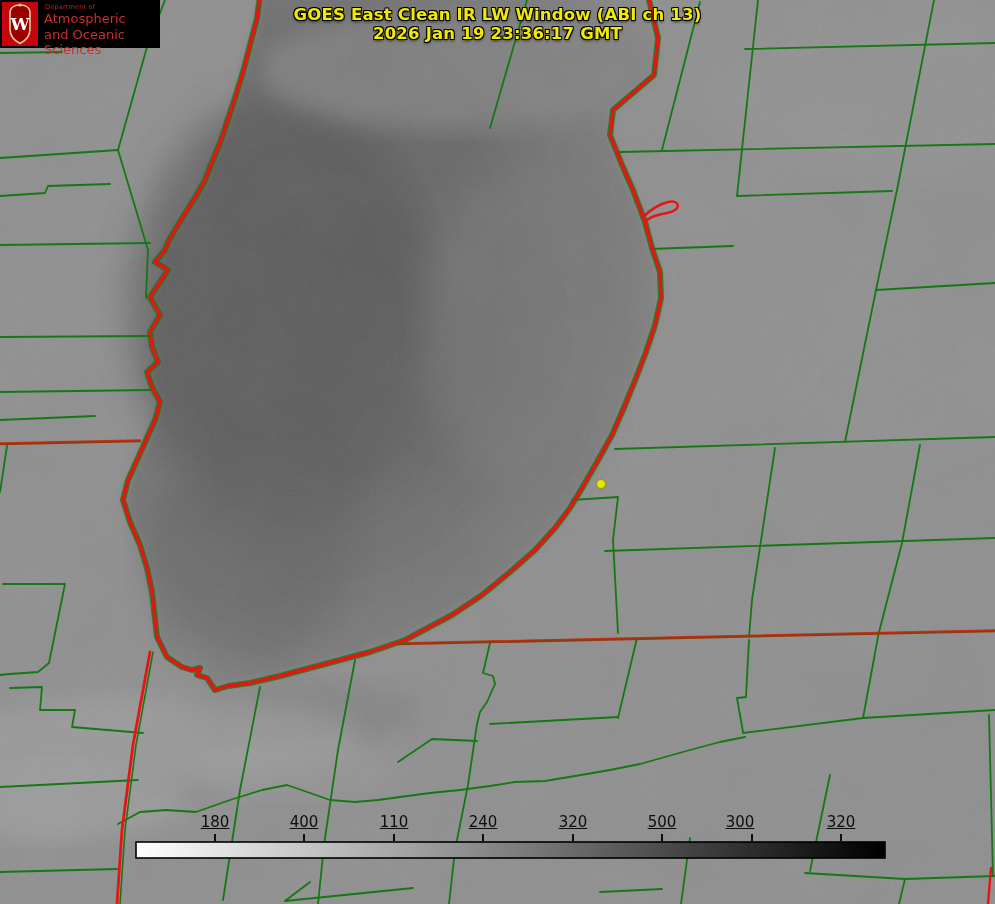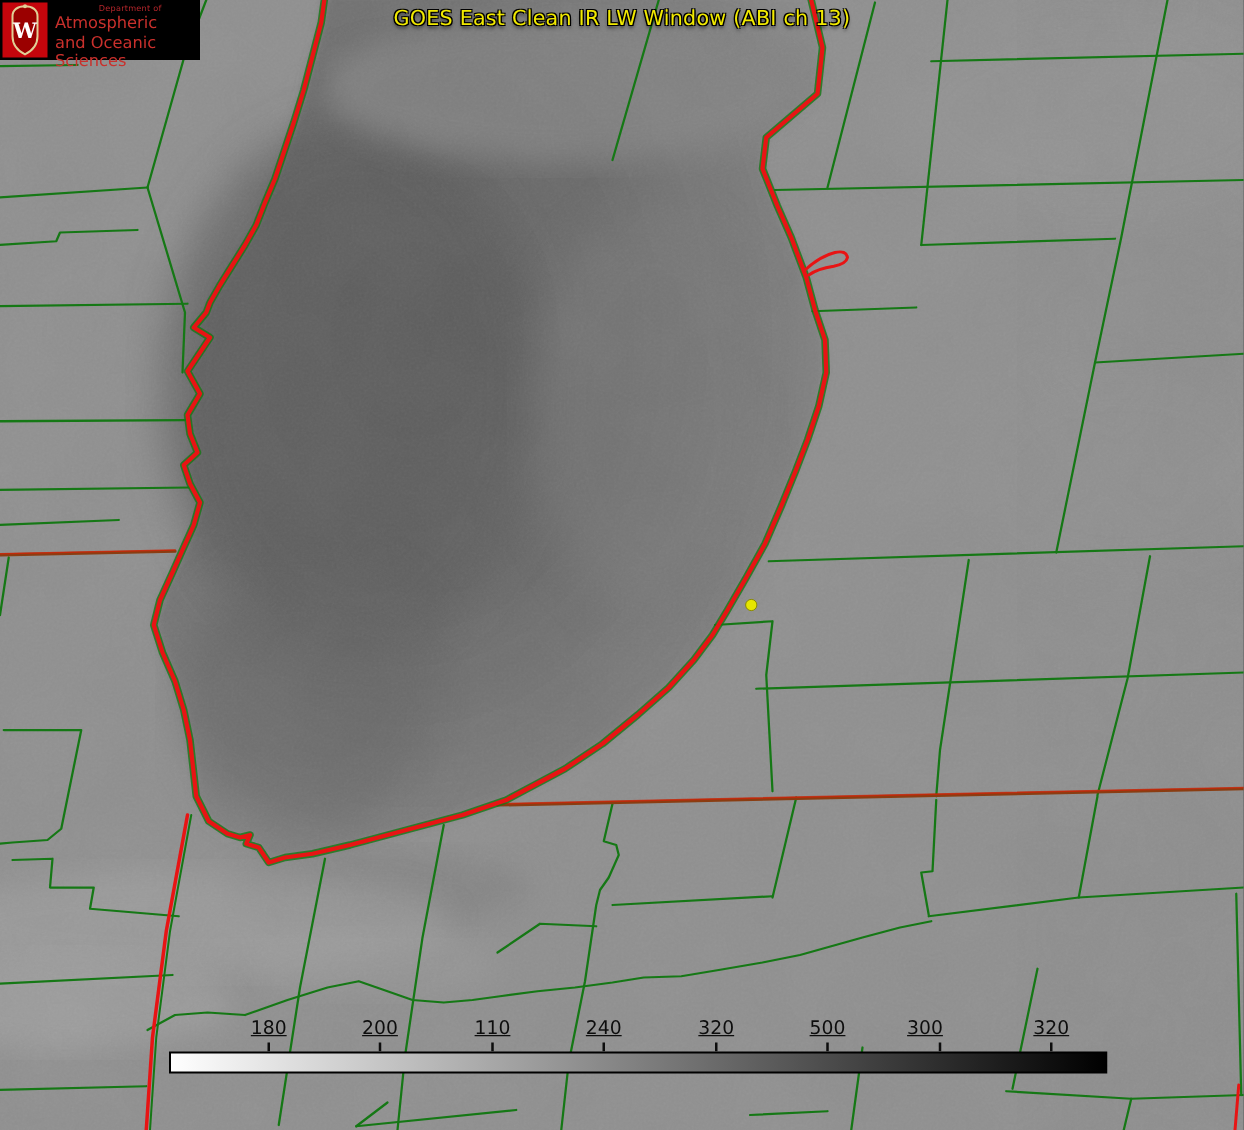--- a/index.html
+++ b/index.html
@@ -3,27 +3,27 @@
 <meta charset="utf-8">
 <style>
   html,body{margin:0;padding:0;background:#222;}
   #stage{position:relative;width:995px;height:904px;overflow:hidden;
          font-family:"DejaVu Sans","Liberation Sans",sans-serif;background:#8f8f8f;}
   #map-svg{position:absolute;left:0;top:0;}
   
   #logo{position:absolute;left:0;top:0;width:160px;height:48px;background:#000;}
   #crest-panel{position:absolute;left:2px;top:2px;width:36px;height:44px;background:#c5050c;}
   #crest-panel svg{display:block;}
-  .dept-small{position:absolute;left:45px;top:3px;font-size:6.5px;color:#b5262b;letter-spacing:.2px;margin-left:34px;}
+  .dept-small{position:absolute;left:45px;top:3px;font-size:6.5px;color:#b5262b;letter-spacing:.2px;}
   .dept-line1{position:absolute;left:44px;top:11px;font-size:13px;color:#c9302c;}
   .dept-line2{position:absolute;left:44px;top:27px;font-size:13px;color:#c9302c;}
   
   #title{position:absolute;left:0;top:5px;width:100%;text-align:center;pointer-events:none;}
   #title div{
-    font-weight:normal;font-size:16.5px;line-height:19px;color:#f2ea00;
+    font-weight:bold;font-size:16.5px;line-height:19px;color:#f2ea00;
     text-shadow:-1px -1px 0 #000,1px -1px 0 #000,-1px 1px 0 #000,1px 1px 0 #000,0 2px 3px rgba(0,0,0,.65);
     letter-spacing:.2px;white-space:nowrap;}
   .cb-tick{position:absolute;width:2px;height:7px;background:#0d0d0d;top:834px;}
   .cb-label{position:absolute;top:813px;transform:translateX(-50%);font-size:15px;color:#0d0d0d;text-decoration:underline;}
 </style>
 </head>
 <body>
 
 <div id="stage">
 
@@ -154,33 +154,34 @@
         <text x="18" y="28" text-anchor="middle" font-size="17" font-weight="bold" fill="#ffffff" font-family="DejaVu Serif, Liberation Serif, serif">W</text>
       </svg>
     </div>
     <div class="dept-small">Department of</div>
     <div class="dept-line1">Atmospheric</div>
     <div class="dept-line2">and Oceanic Sciences</div>
   </div>
 
   <div id="title">
     <div>GOES East Clean IR LW Window (ABI ch 13)</div>
+    <div>2026 Jan 19 23:36:17 GMT</div>
   </div>
 
   <div>
     <div class="cb-tick" style="left:214px"></div>
     <div class="cb-tick" style="left:303px"></div>
     <div class="cb-tick" style="left:393px"></div>
     <div class="cb-tick" style="left:482px"></div>
     <div class="cb-tick" style="left:572px"></div>
     <div class="cb-tick" style="left:661px"></div>
     <div class="cb-tick" style="left:751px"></div>
     <div class="cb-tick" style="left:840px"></div>
     <span class="cb-label" style="left:215px">180</span>
-    <span class="cb-label" style="left:304px">200</span>
+    <span class="cb-label" style="left:304px">400</span>
     <span class="cb-label" style="left:394px">110</span>
     <span class="cb-label" style="left:483px">240</span>
     <span class="cb-label" style="left:573px">320</span>
     <span class="cb-label" style="left:662px">500</span>
     <span class="cb-label" style="left:740px">300</span>
     <span class="cb-label" style="left:841px">320</span>
   </div>
 
 </div>
 

